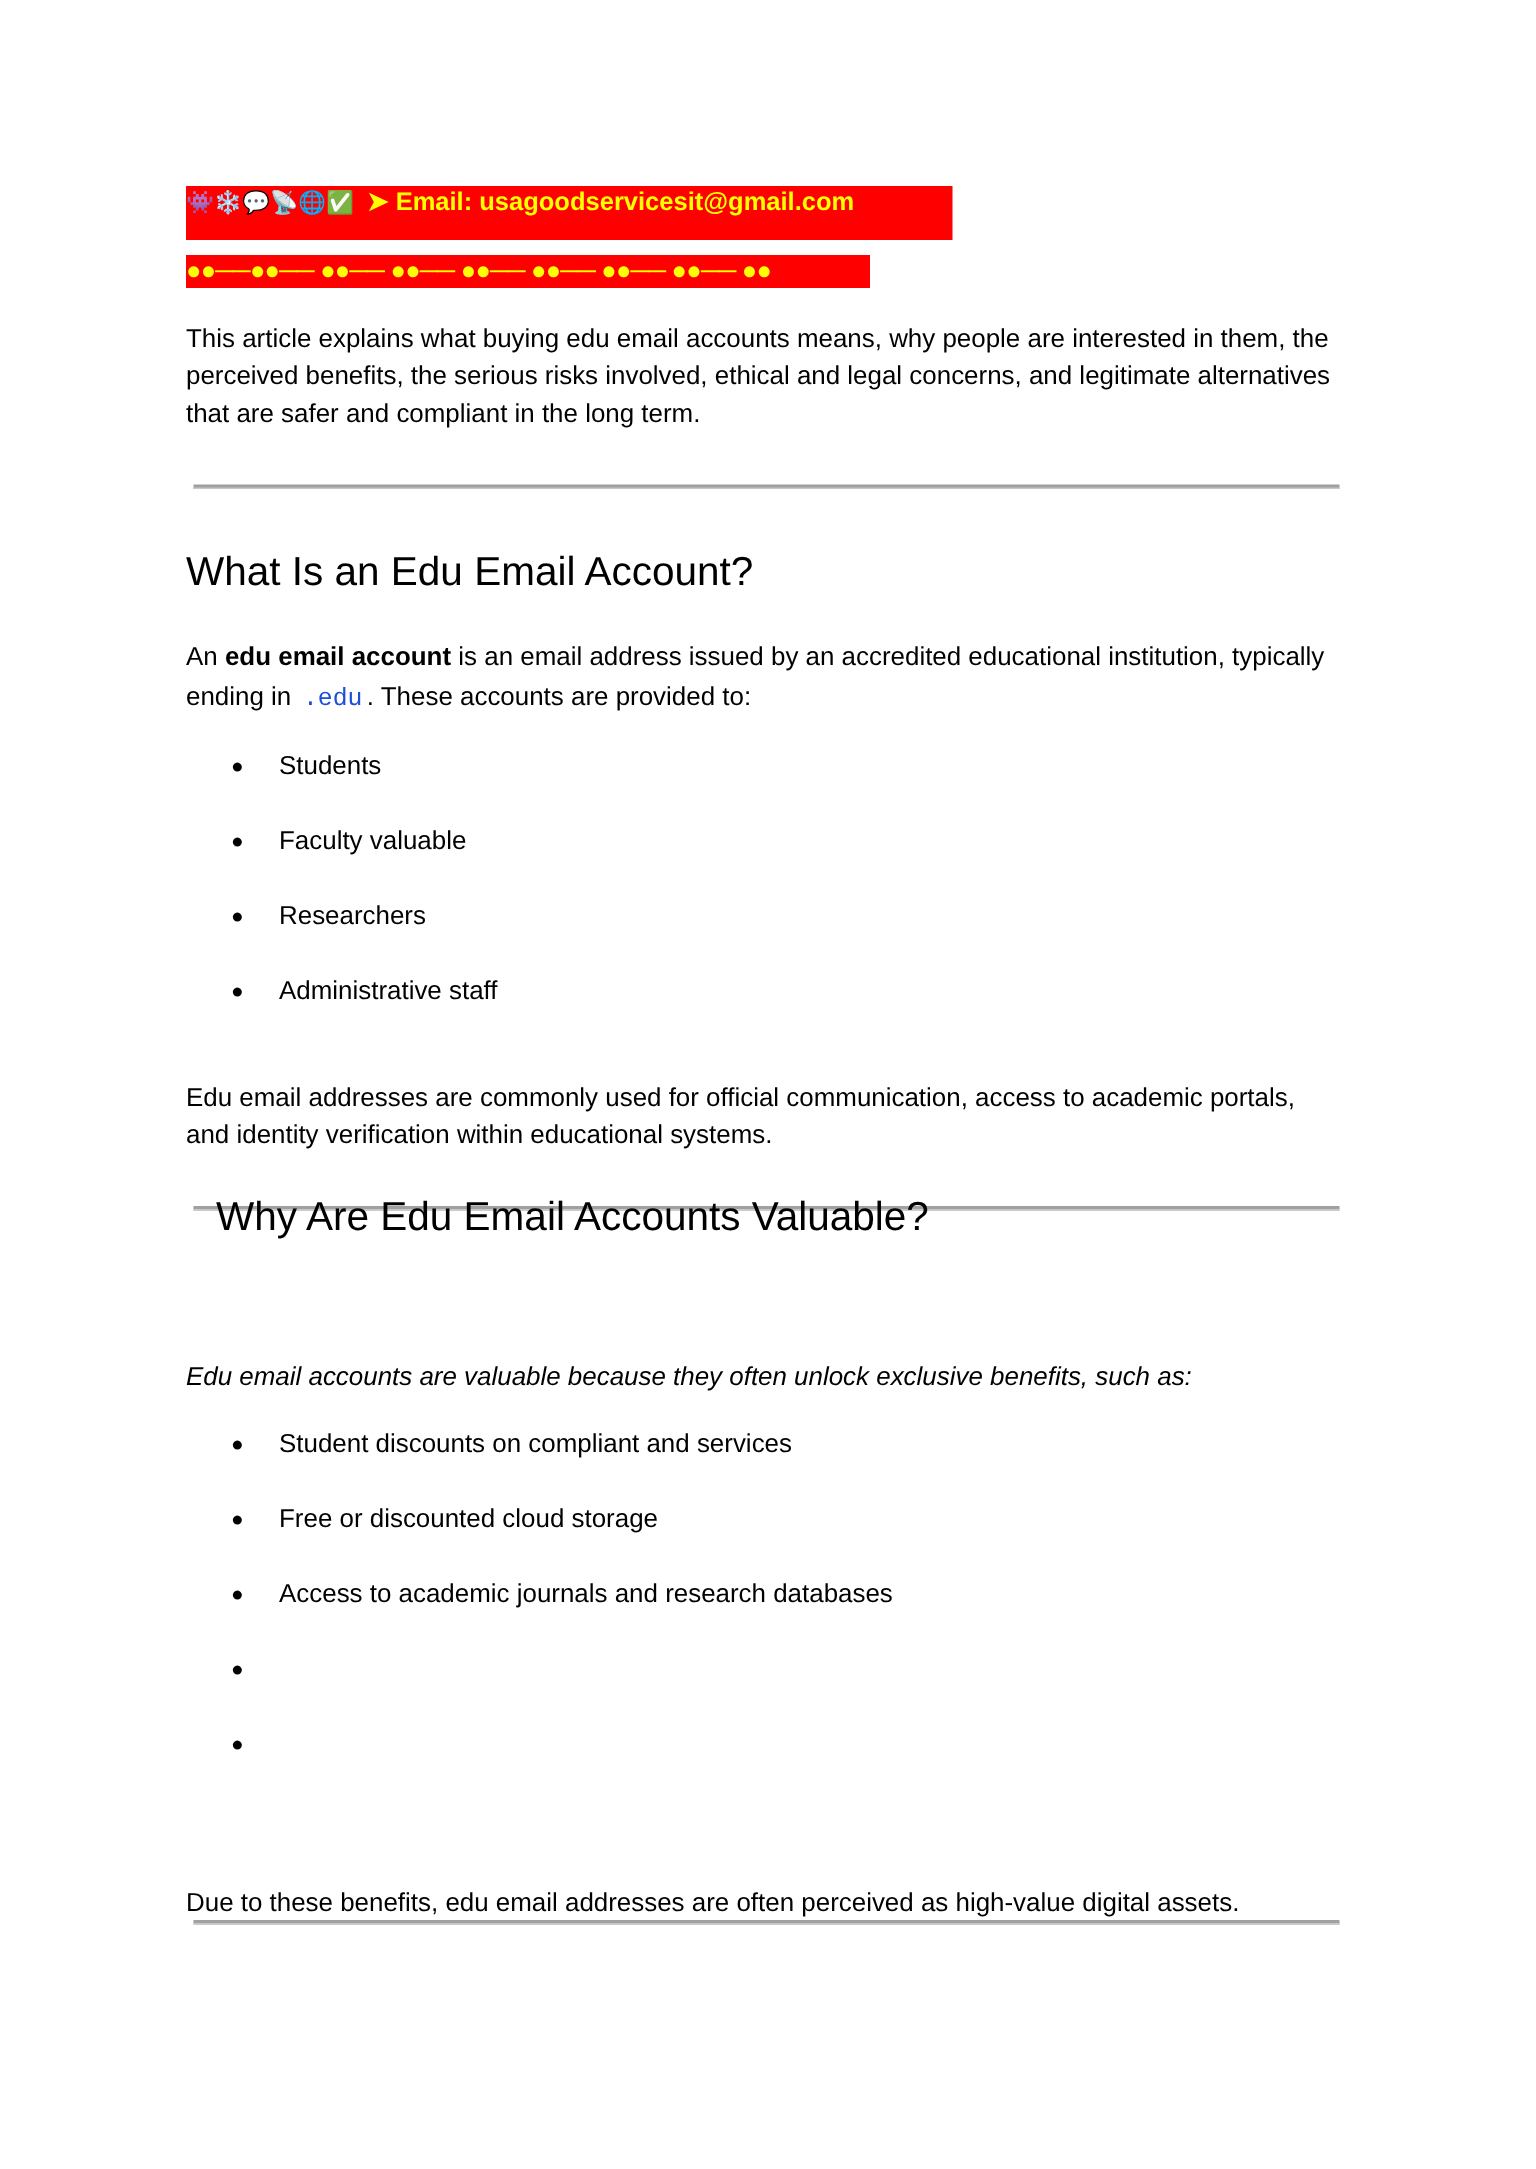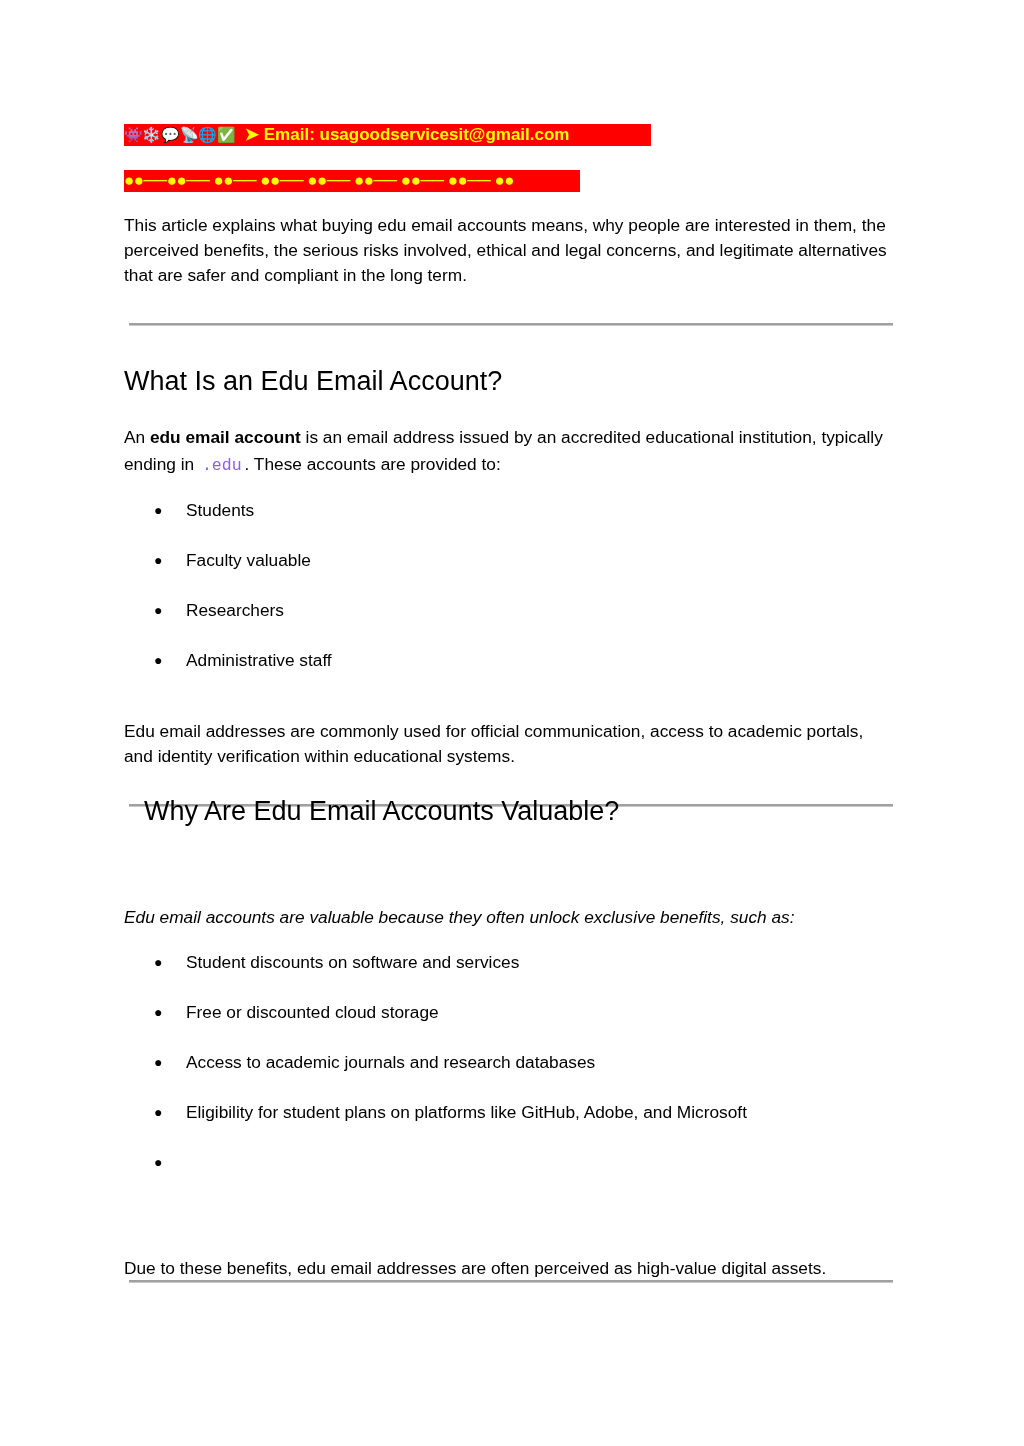--- a/index.html
+++ b/index.html
@@ -1,26 +1,26 @@
 <!DOCTYPE html>
 <html><head>
 <meta charset="utf-8">
 <style>
   html, body { margin: 0; padding: 0; background: #ffffff; }
   body { width: 1024px; height: 1446px; position: relative; overflow: hidden;
          font-family: "Liberation Sans", sans-serif; color: #000; }
   .banner { position: absolute; left: 124px; background: #ff0000; color: #ffff00;
             font-weight: bold; font-size: 17px; white-space: nowrap; line-height: 22px; }
-  .banner1 { top: 124px; height: 22px; padding: 0 16px 0 0; width: 511px; }
+  .banner1 { top: 124px; height: 36px; padding: 0 0 0 0; width: 511px; }
   .banner2 { top: 170px; height: 22px; width: 456px; letter-spacing: -0.5px; }
   .banner .emojis { font-size: 15px; margin-right: 4px; }
   p { margin: 0; font-size: 17.3px; line-height: 25px; position: absolute; left: 124px; width: 770px; }
   .rule { position: absolute; left: 129px; width: 764px; height: 2px; background: #a0a0a0; border-bottom: 1px solid #c8c8c8; }
   h2 { position: absolute; left: 124px; margin: 0; font-size: 27px; font-weight: normal; }
-  code { font-family: "Liberation Mono", monospace; color: #8b5cf6; font-size: 16.5px; padding: 0 3px; }
+  code { font-family: "Liberation Mono", monospace; color: #1d4ed8; font-size: 16.5px; padding: 0 3px; }
   ul { position: absolute; left: 124px; margin: 0; padding: 0; list-style: none; width: 770px; }
   li { position: relative; height: 50px; font-size: 17.3px; line-height: 25px; padding-left: 62px; }
   li .dot { position: absolute; left: 30px; top: 0; font-size: 14px; }
 </style>
 </head>
 <body>
 
 <div class="banner banner1">
   <span class="emojis">👾❄️💬📡🌐✅</span>
   <span>➤</span>
@@ -45,22 +45,22 @@
 
 <p style="top:719px;">Edu email addresses are commonly used for official communication, access to academic portals, and identity verification within educational systems.</p>
 
 <div class="rule" style="top:804px;"></div>
 
 <h2 style="top:796px;margin-left:20px;">Why Are Edu Email Accounts Valuable?</h2>
 
 <p style="top:905px;font-style:italic;">Edu email accounts are valuable because they often unlock exclusive benefits, such as:</p>
 
 <ul style="top:950px;">
-  <li><span class="dot">●</span><span>Student discounts on software and services</span></li>
+  <li><span class="dot">●</span><span>Student discounts on compliant and services</span></li>
   <li><span class="dot">●</span><span>Free or discounted cloud storage</span></li>
   <li><span class="dot">●</span><span>Access to academic journals and research databases</span></li>
-  <li><span class="dot">●</span><span>Eligibility for student plans on platforms like GitHub, Adobe, and Microsoft</span></li>
+  <li><span class="dot">●</span></li>
   <li><span class="dot">●</span></li>
 </ul>
 
 <p style="top:1220px;margin-top:36px;">Due to these benefits, edu email addresses are often perceived as high-value digital assets.</p>
 
 <div class="rule" style="top:1280px;"></div>
 
 </body></html>

